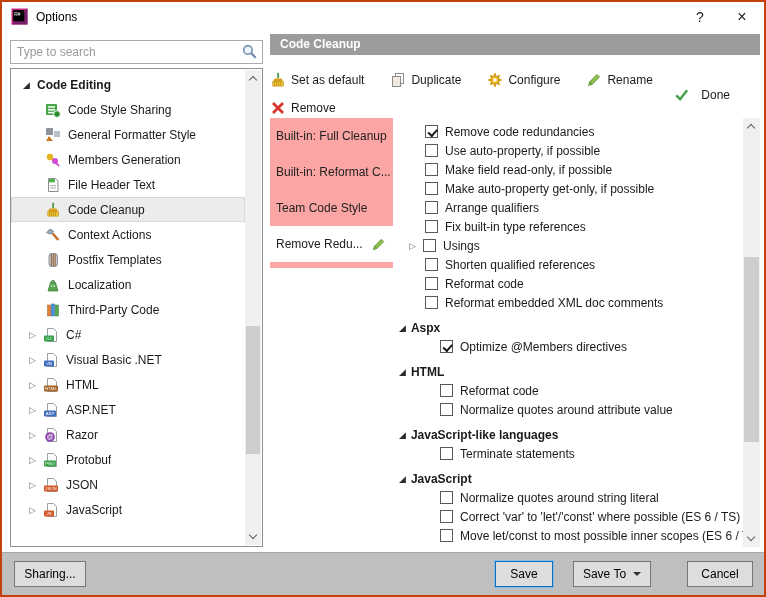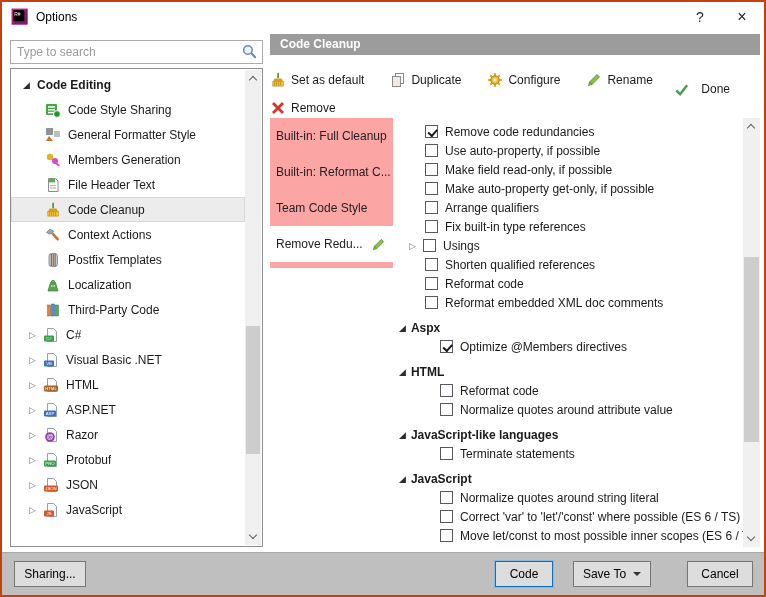--- a/index.html
+++ b/index.html
@@ -48,21 +48,21 @@
   .opt-sb{right:0;top:0;bottom:0;width:17px}
   .opt-sb .thumb{top:139px;height:185px}
 
   
   .panel-header{position:absolute;left:268px;top:32px;width:490px;height:21px;background:#9c9c9c;color:#fff;font-weight:bold;line-height:21px;padding-left:10px}
   .toolbar-row{position:absolute;left:268px;display:flex;align-items:flex-end;gap:26px}
   .toolbar-row.r1{top:62px;height:24px}
   .toolbar-row.r2{top:90px;height:24px}
   .tool{display:flex;align-items:center;gap:5px;cursor:default}
   .tool svg{width:16px;height:16px}
-  .done-btn{position:absolute;right:34px;top:80px;height:20px;display:flex;align-items:flex-start;gap:12px;cursor:default}
+  .done-btn{position:absolute;right:34px;top:80px;height:20px;display:flex;align-items:flex-end;gap:12px;cursor:default}
   .done-btn svg{width:15px;height:15px}
 
   
   .profiles{position:absolute;left:268px;top:116px;width:123px;height:150px;background:#fca5a5}
   .profile{height:36px;display:flex;align-items:center;padding-left:6px;color:#222;white-space:nowrap;overflow:hidden}
   .profile.selected{background:#fff}
   .pencil-ico{margin-left:8px;display:inline-flex;flex:none}
   .pencil-ico svg{width:15px;height:15px}
 
   
@@ -477,21 +477,21 @@
       </div>
     <div class="sb opt-sb">
       <span class="chev up"></span>
       <div class="thumb"></div>
       <span class="chev down"></span>
     </div>
   </div>
 
   <div class="footer">
     <button class="btn btn-manage">Sharing...</button>
-    <button class="btn btn-save">Code</button>
+    <button class="btn btn-save">Save</button>
     <button class="btn btn-saveto">
       <span>Save To</span>
       <span class="caret"></span>
     </button>
     <button class="btn btn-cancel">Cancel</button>
   </div>
 
 </div>
 
 </body></html>

